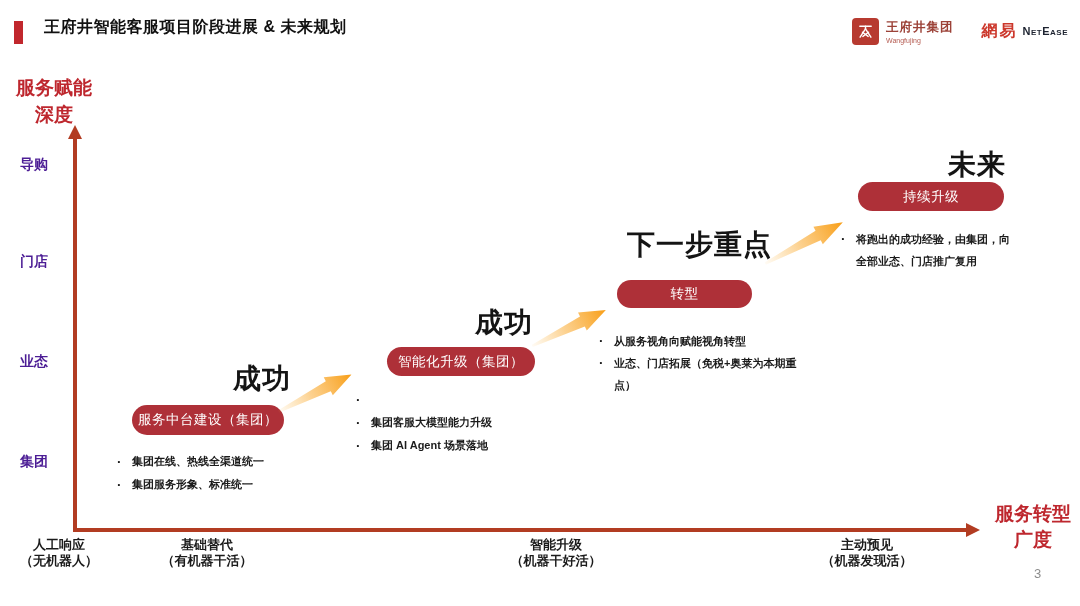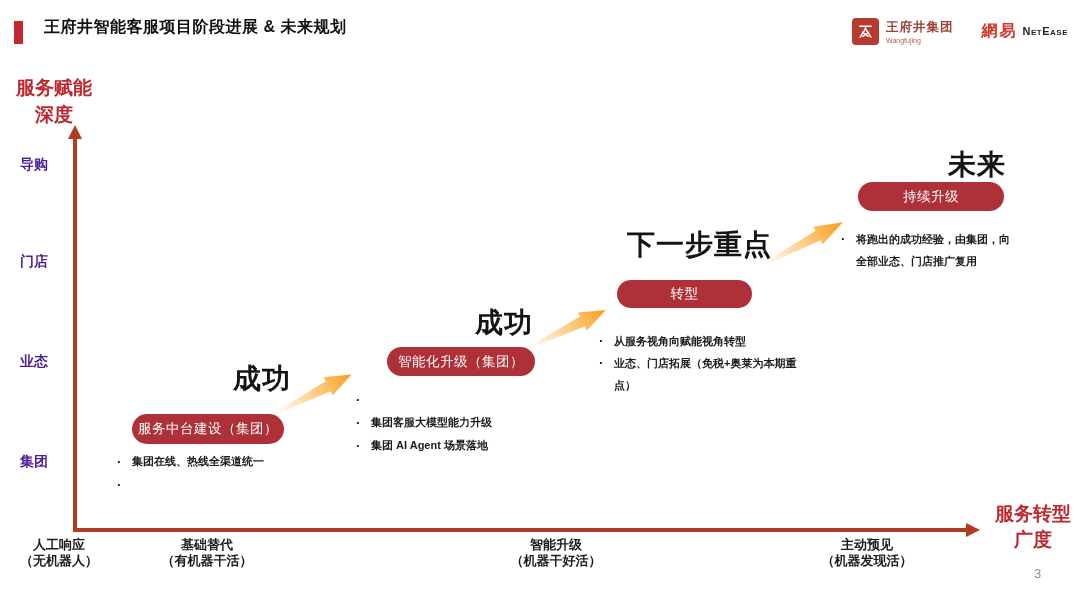--- a/index.html
+++ b/index.html
@@ -104,28 +104,29 @@
     <div class="x-tick" style="left:481px">
       <div>智能升级</div>
       <div>（机器干好活）</div>
     </div>
     <div class="x-tick" style="left:792px">
       <div>主动预见</div>
       <div>（机器发现活）</div>
     </div>
 
     <div class="stage-heading" style="left:121px;top:360px">成功</div>
-    <div class="pill" style="left:132px;top:414px;width:152px;height:30px">服务中台建设（集团）</div>
+    <div class="pill" style="left:132px;top:405px;width:152px;height:30px">服务中台建设（集团）</div>
     <div class="bullets bl-23" style="left:117px;top:450px;width:210px">
       <div class="bullet-row">
         <span class="bullet-dot">·</span>
         <span class="bullet-text">集团在线、热线全渠道统一</span>
       </div>
       <div class="bullet-row">
         <span class="bullet-dot">·</span>
+        <span class="bullet-text">集团服务形象、标准统一</span>
       </div>
     </div>
 
     <div class="arrow" style="left:274px;top:380px;width:82px;height:26px;transform:rotate(-27deg)">
       <svg viewBox="0 0 88 26" preserveAspectRatio="none">
         <defs>
           <linearGradient id="ag1" x1="0" y1="0" x2="1" y2="0">
             <stop offset="0" stop-color="#FBB53F" stop-opacity="0.05"></stop>
             <stop offset="0.45" stop-color="#FAAB33" stop-opacity="0.55"></stop>
             <stop offset="1" stop-color="#F89E16" stop-opacity="1"></stop>

